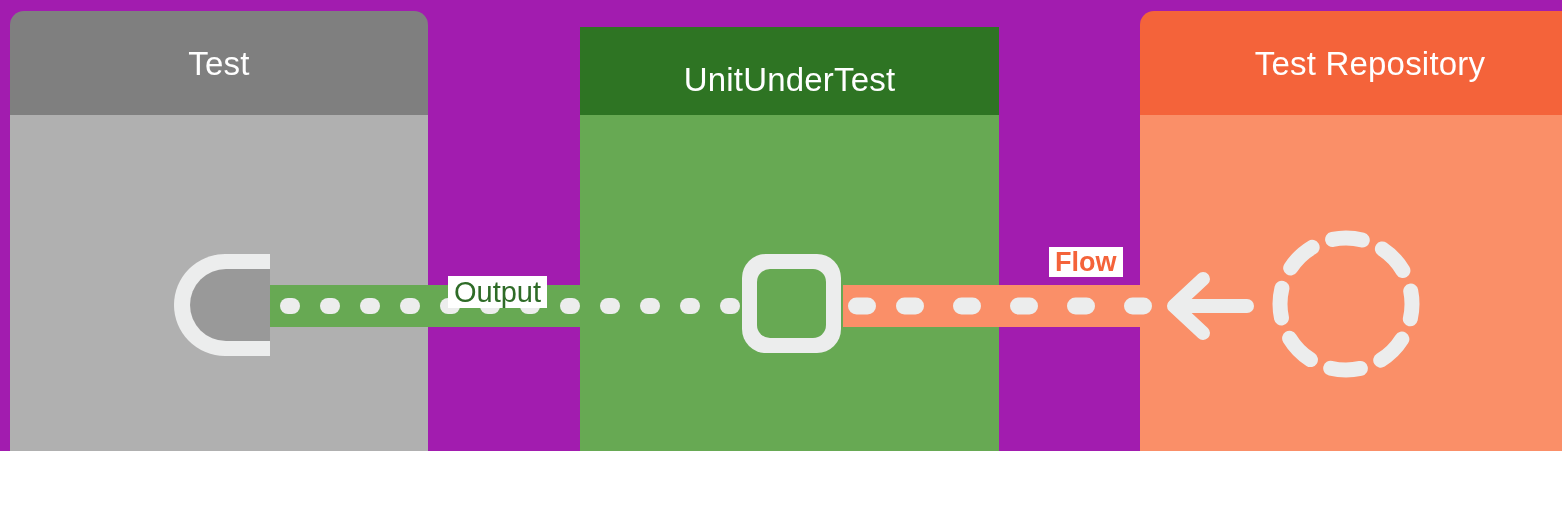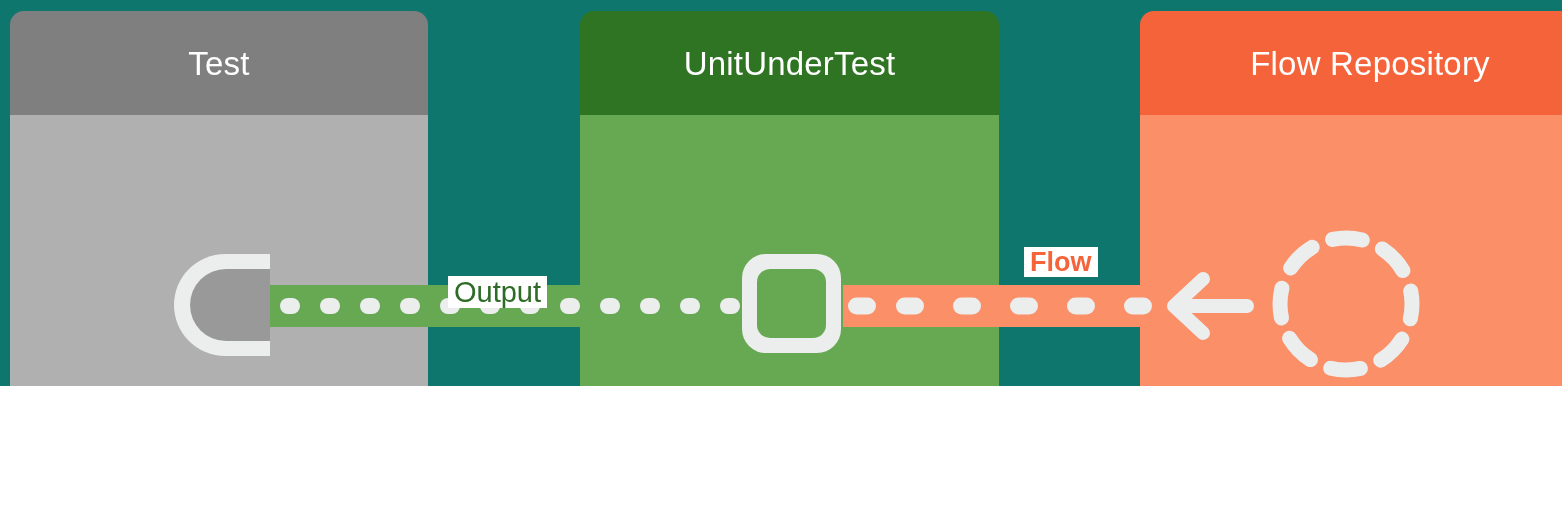--- a/index.html
+++ b/index.html
@@ -6,22 +6,22 @@
     margin: 0;
     padding: 0;
     background: #ffffff;
   }
   body {
     font-family: "Liberation Sans", sans-serif;
   }
   #stage {
     position: relative;
     width: 1562px;
-    height: 386px;
-    background: #0f766e;
+    height: 451px;
+    background: #a21caf;
     overflow: hidden;
   }
 
   
   .card {
     position: absolute;
     border-radius: 14px;
     overflow: hidden;
   }
   .card-header {
@@ -147,49 +147,49 @@
   }
   #label-output {
     left: 448px;
     top: 245px;
     color: #2e6b27;
     font-size: 29px;
     font-weight: 400;
     margin-top: 31px;
   }
   #label-flow {
-    left: 1024px;
+    left: 1049px;
     top: 247px;
     color: #f4633a;
     font-size: 27px;
     font-weight: 700;
   }
 </style>
 </head>
 <body>
 
 <div id="stage">
 
   <div class="card" id="card-test">
     <div class="card-header" style="background:#7f7f7f;">
       <span class="card-title">Test</span>
     </div>
     <div class="card-body" style="background:#b0b0b0;"></div>
   </div>
 
   <div class="card" id="card-uut">
-    <div class="card-header" style="background:#2e7423;">
+    <div class="card-header" style="background:#2e7423;margin-top:16px;">
       <span class="card-title">UnitUnderTest</span>
     </div>
     <div class="card-body" style="background:#67a953;"></div>
   </div>
 
   <div class="card" id="card-repo">
     <div class="card-header" style="background:#f4633a;">
-      <span class="card-title">Flow Repository</span>
+      <span class="card-title">Test Repository</span>
     </div>
     <div class="card-body" style="background:#fa8f68;"></div>
   </div>
 
   <div class="band" id="band-green" style="background:#67a953;">
     <span class="band-dot dot-green" style="left:10px;"></span>
     <span class="band-dot dot-green" style="left:50px;"></span>
     <span class="band-dot dot-green" style="left:90px;"></span>
     <span class="band-dot dot-green" style="left:130px;"></span>
     <span class="band-dot dot-green" style="left:170px;"></span>

